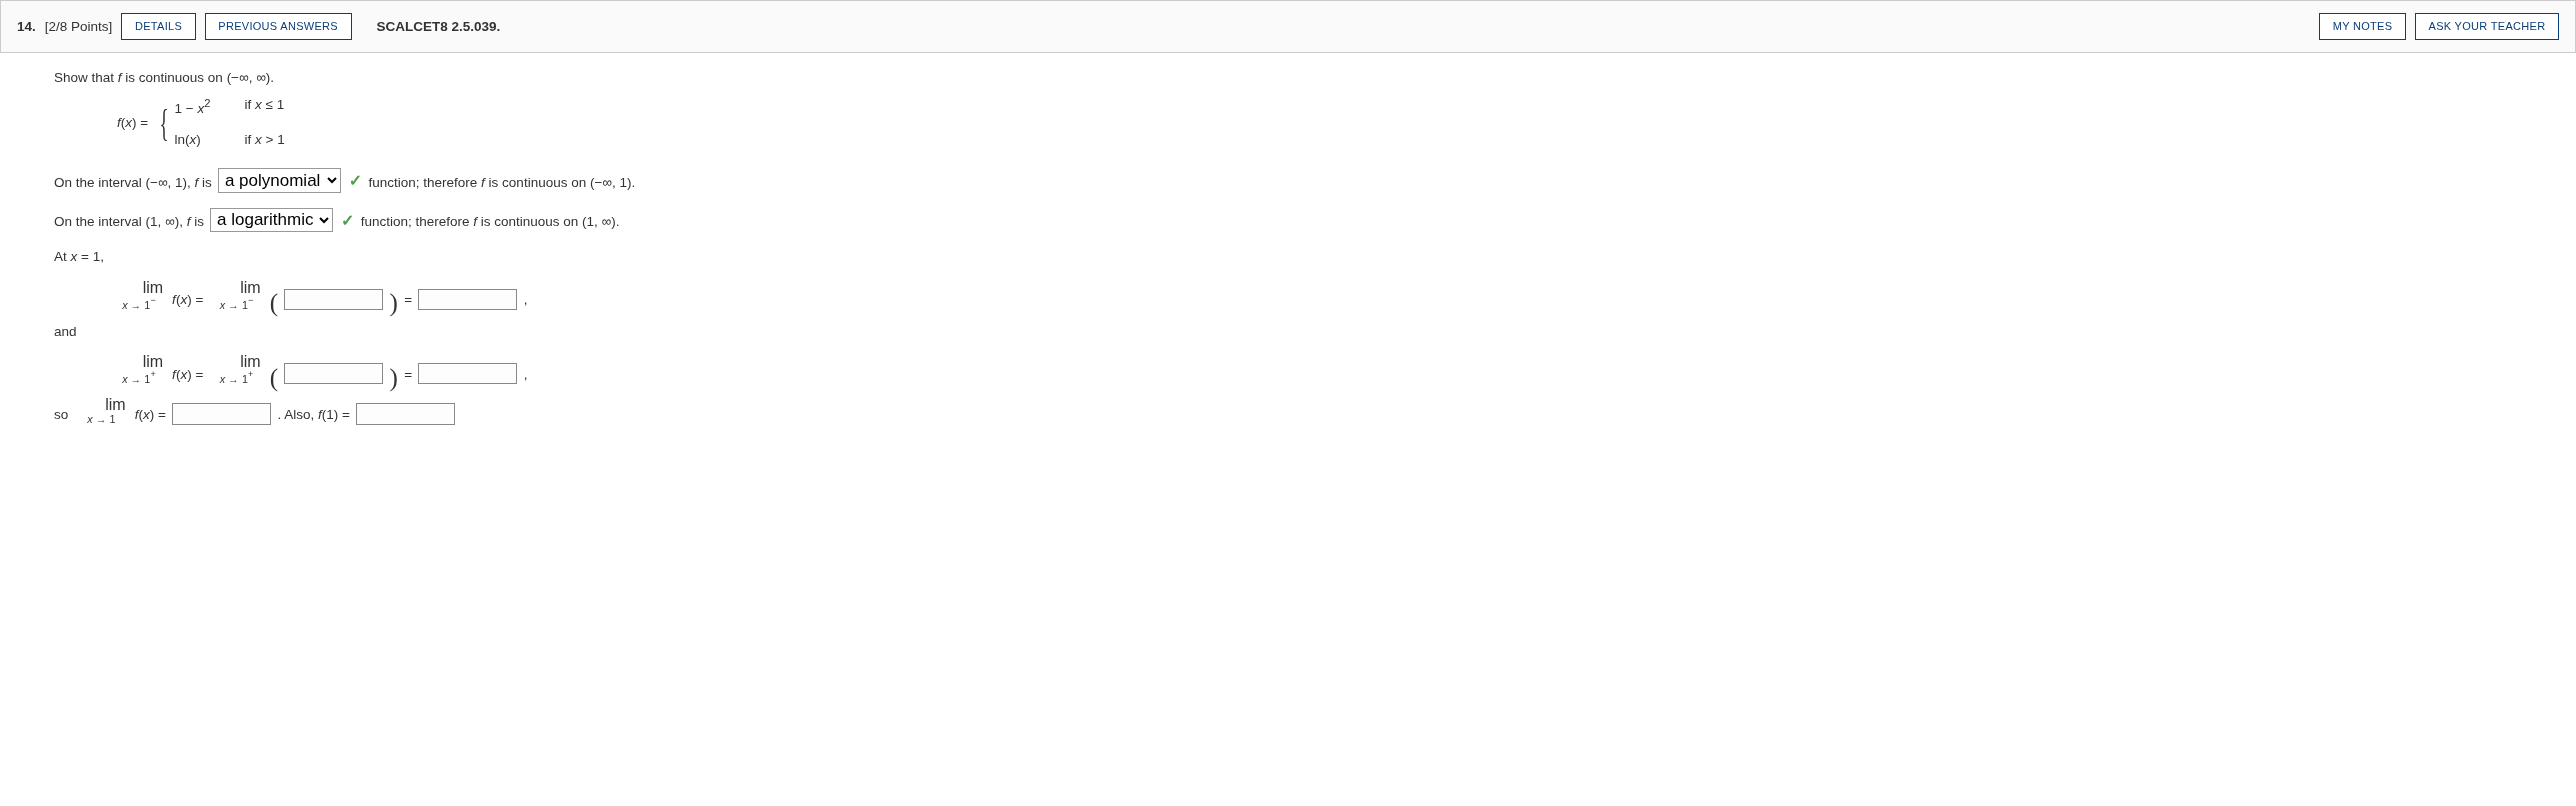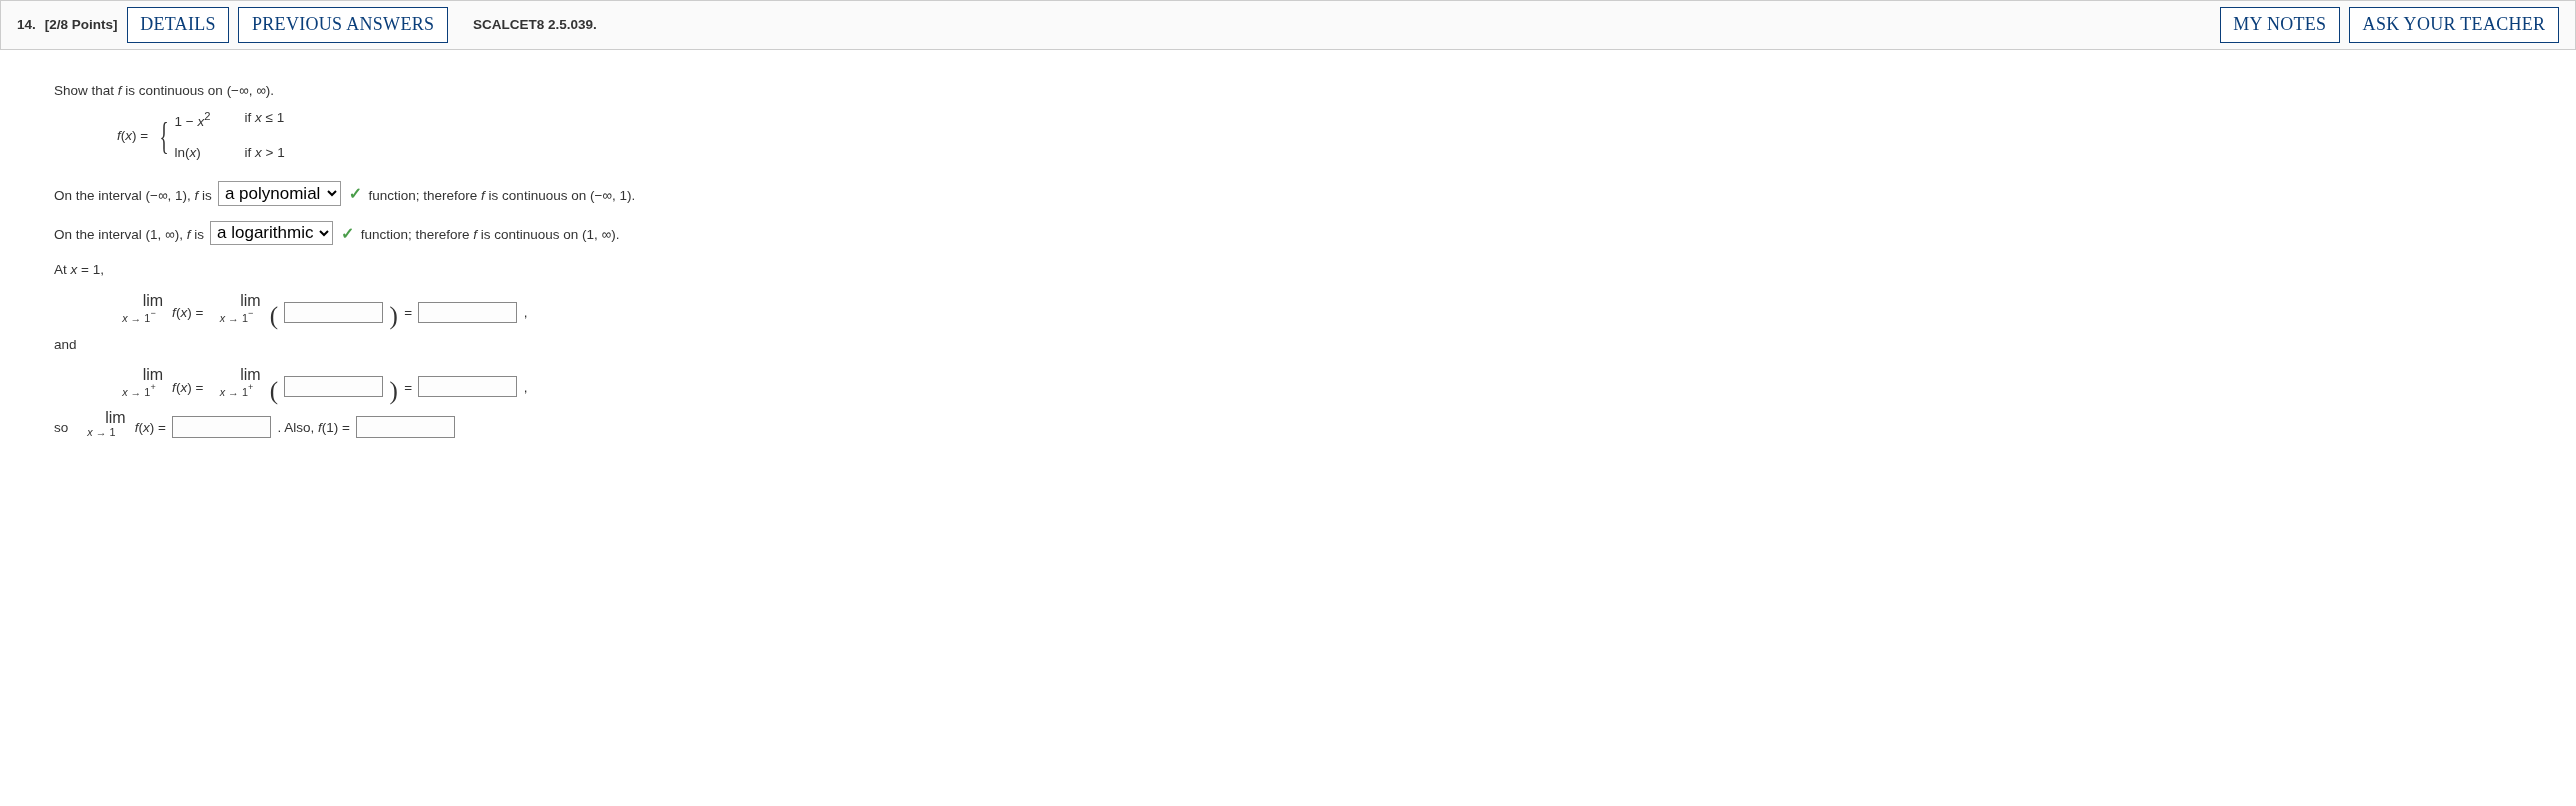--- a/index.html
+++ b/index.html
@@ -6,45 +6,44 @@
   body {
     margin: 0;
     font-family: Arial, Helvetica, sans-serif;
     font-size: 13.5px;
     background: #fff;
     color: #333;
   }
   .qheader {
     display: flex;
     align-items: center;
-    padding: 6px 16px;
+    padding: 12px 16px;
     border: 0.9px solid #ccc;
     background: #fafafa;
     gap: 9px;
   }
   .qnum { font-weight: bold; }
-  .points { font-weight: bold; }
+  .points { font-weight: normal; }
   .btn {
     border: 1.4px solid #0a3e7a;
     color: #0a3e7a;
     background: #fff;
     padding: 6.3px 12.6px;
-    font-size: 18px;
+    font-size: 11px;
     font-weight: 500;
     cursor: pointer;
     letter-spacing: 0.3px;
-    font-family: Liberation Serif, serif;
   }
   .spacer { flex: 1; }
   .srcref { margin-left: 16px; font-weight: bold; }
   .content {
     padding: 16px 54px 18px 54px;
     line-height: 1.4;
   }
-  .prompt { margin-bottom: 9px; margin-top: 16px; }
+  .prompt { margin-bottom: 9px; }
   .fx-def {
     display: flex;
     align-items: center;
     margin: 9px 0 16px 63px;
     gap: 5.4px;
   }
   .brace {
     font-size: 38px;
     line-height: 0.7;
     font-family: serif;

